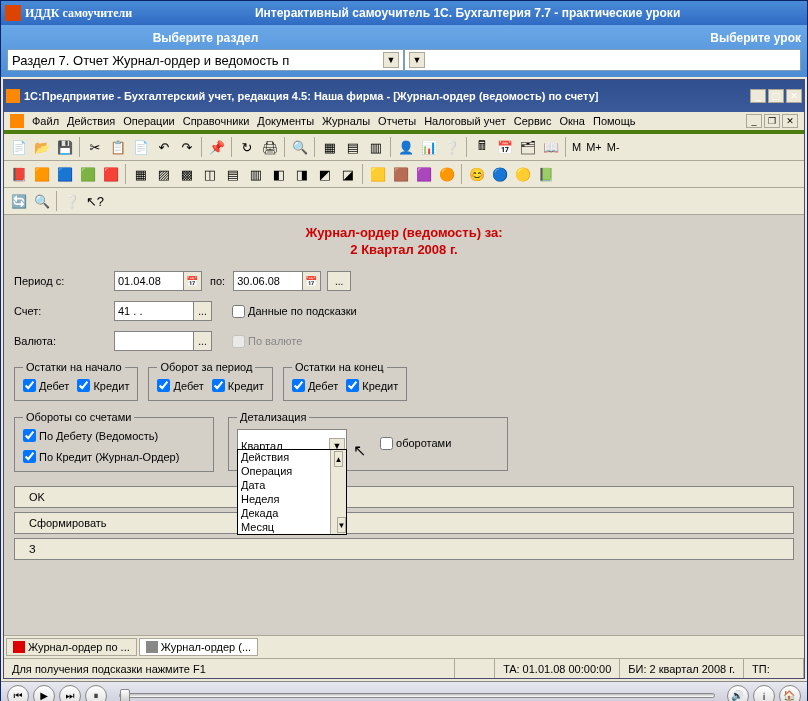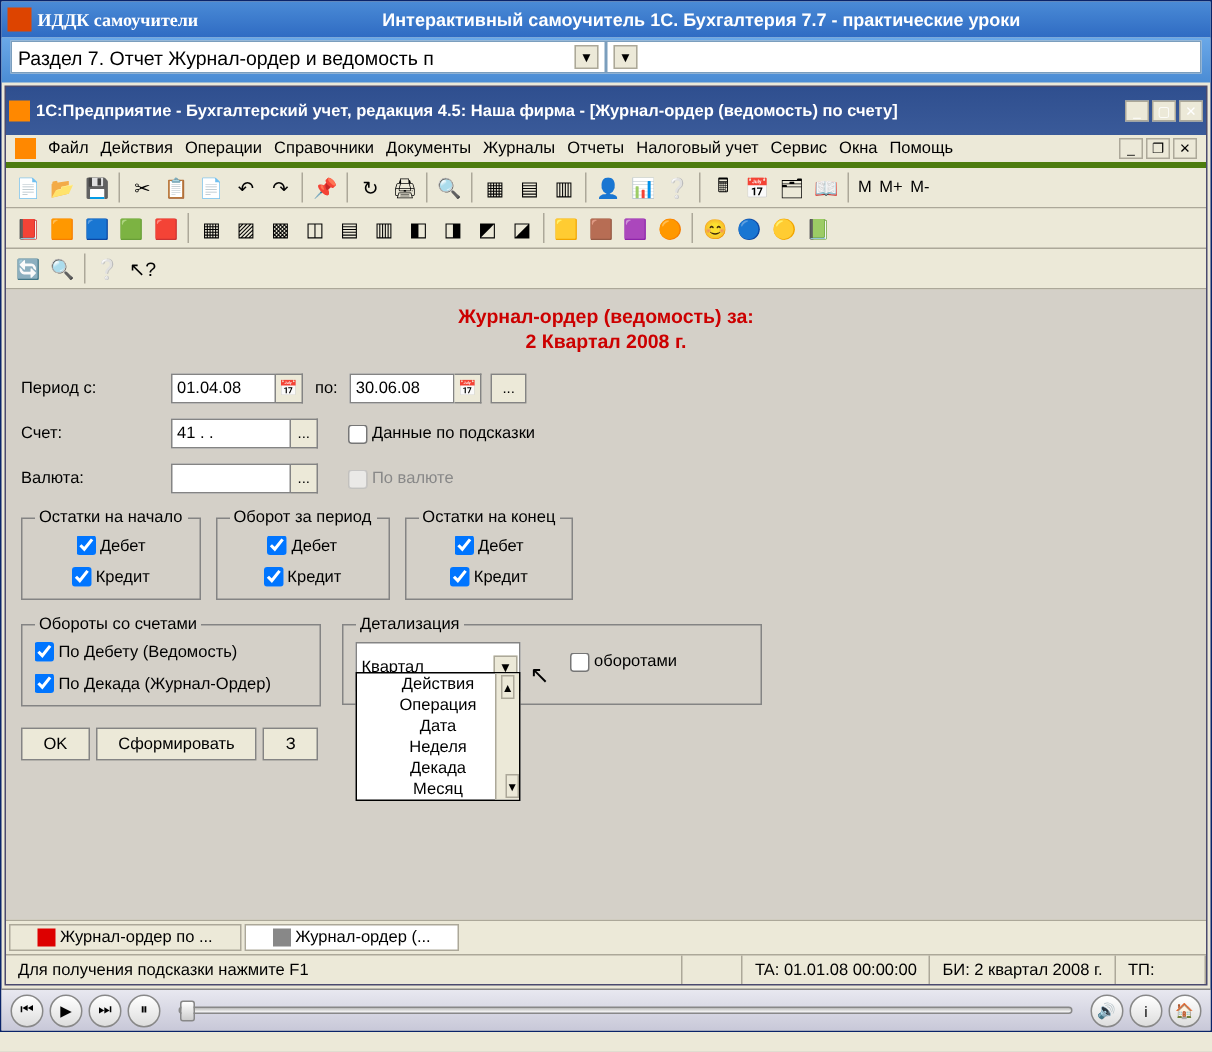--- a/index.html
+++ b/index.html
@@ -45,38 +45,38 @@
 .txt-in { width: 70px; height: 20px; border: 1px solid #848484; background:#fff; padding: 1px 3px; font-size:11px; }
 .txt-in.wide { width: 80px; }
 .mini-btn { width: 18px; height: 20px; background: #ece9d8; border: 1px solid #848484; border-left:none; display:flex; align-items:center; justify-content:center; font-size:10px; cursor:pointer; }
 .chk { display:flex; align-items:center; gap:3px; font-size:11px; }
 .chk input { width:13px; height:13px; }
 .disabled { color: #888; }
 
 .group-row { display:flex; gap:10px; margin-bottom: 10px; align-items: flex-end; }
 fieldset { border: 1px solid #848484; padding: 6px 8px 8px; font-size: 11px; }
 legend { font-size: 11px; padding: 0 3px; }
-.checks { display:flex; gap:8px; align-items:center;flex-direction:column; }
+.checks { display:flex; gap:8px; align-items:center; }
 
 .groups2 { display:flex; gap:14px; align-items:flex-start; }
 .gp-left { width: 200px; }
 .gp-right { width: 280px; position:relative; }
-.combo { width: 110px; height: 33px; border:1px solid #848484; background:#fff; display:flex; align-items:center; justify-content:space-between; padding:0 1px 0 3px; font-size:11px; position:relative;text-align:center; }
+.combo { width: 110px; height: 33px; border:1px solid #848484; background:#fff; display:flex; align-items:center; justify-content:space-between; padding:0 1px 0 3px; font-size:11px; position:relative; }
 .combo .arrow { width:16px; height:16px; background:#ece9d8; border:1px solid #aca899; display:flex; align-items:center; justify-content:center; font-size:9px; }
 .dd-list { position:absolute; top:19px; left:-1px; width:110px; background:#fff; border:1px solid #000; font-size:11px; z-index:10; }
 .dd-list div { padding:1px 3px; cursor:default; }
 .dd-list .scroller { position:absolute; right:0; top:0; width:16px; height:100%; background:#ece9d8; border-left:1px solid #aca899; }
 .dd-list .scroller .sbtn { height:16px; background:#ece9d8; border:1px solid #aca899; font-size:8px; display:flex; align-items:center; justify-content:center; }
 .cursor-arrow { position:absolute; left:116px; top:12px; font-size:16px; pointer-events:none; }
 
-.btn-row { display:flex; gap:4px; margin-top:14px; }
+.btn-row { display:flex; gap:4px; margin-top:14px;flex-direction:column; }
 .btn { height:22px; padding:0 14px; background:#ece9d8; border:1px solid #848484; font-size:11px; cursor:pointer; display:flex; align-items:center; }
 
 .tabs { display:flex; background:#ece9d8; border-top:1px solid #aca899; padding:2px; gap:2px; font-size:11px; }
-.tab { display:flex; align-items:center; gap:3px; padding:2px 18px; border:1px solid #aca899; background:#ece9d8; cursor:pointer; }
+.tab { display:flex; align-items:center; gap:3px; padding:2px 6px; border:1px solid #aca899; background:#ece9d8; cursor:pointer; }
 .tab.active { background:#fff; }
 .tab .ti { width:12px; height:12px; }
 
 .statusbar { display:flex; background:#ece9d8; border-top:1px solid #aca899; font-size:11px; height:20px; align-items:center; }
 .statusbar .cell { padding:0 8px; border-right:1px solid #aca899; height:100%; display:flex; align-items:center; }
 .statusbar .cell.flex { flex:1;text-align:center; }
 
 .player { background: linear-gradient(#e8e8f0, #c8c8d8); height:28px; display:flex; align-items:center; padding:0 6px; gap:4px; border-top:1px solid #888; }
 .pbtn { width:22px; height:22px; border:1px solid #888; border-radius:11px; background:linear-gradient(#fff,#ddd); display:flex; align-items:center; justify-content:center; font-size:10px; cursor:pointer; }
 .pslider { flex:1; height:5px; background:linear-gradient(#bbb,#fff); border:1px solid #888; border-radius:3px; margin:0 8px; position:relative; }
@@ -86,20 +86,24 @@
 <body>
 
 <div class="outer-window">
   <div class="outer-title">
     <div class="app-icon"></div>
     <div class="title-text">ИДДК самоучители</div>
     <div class="subtitle">Интерактивный самоучитель 1C. Бухгалтерия 7.7 - практические уроки</div>
   </div>
 
   <div class="selector-row">
+    <div class="selector-labels">
+      <div class="left">Выберите раздел</div>
+      <div class="right">Выберите урок</div>
+    </div>
     <div class="selector-combos">
       <div class="combo-fake">
         <span>Раздел 7. Отчет Журнал-ордер и ведомость п</span>
         <span class="arrow">▼</span>
       </div>
       <div class="combo-fake">
         <span class="arrow">▼</span>
       </div>
     </div>
   </div>
@@ -286,21 +290,21 @@
 
       <div class="groups2">
         <fieldset class="gp-left">
           <legend>Обороты со счетами</legend>
           <label class="chk" style="margin-bottom:8px;display:flex">
               <input type="checkbox" checked="" style="">
               <span>По Дебету (Ведомость)</span>
             </label>
           <label class="chk">
               <input type="checkbox" checked="" style="">
-              <span>По Декада (Журнал-Ордер)</span>
+              <span>По Кредит (Журнал-Ордер)</span>
             </label>
         </fieldset>
 
         <fieldset class="gp-right">
           <legend>Детализация</legend>
           <div style="position:relative; display:inline-block;">
             <div class="combo">
               <span>Квартал</span>
               <span class="arrow">▼</span>
               <div class="dd-list">

